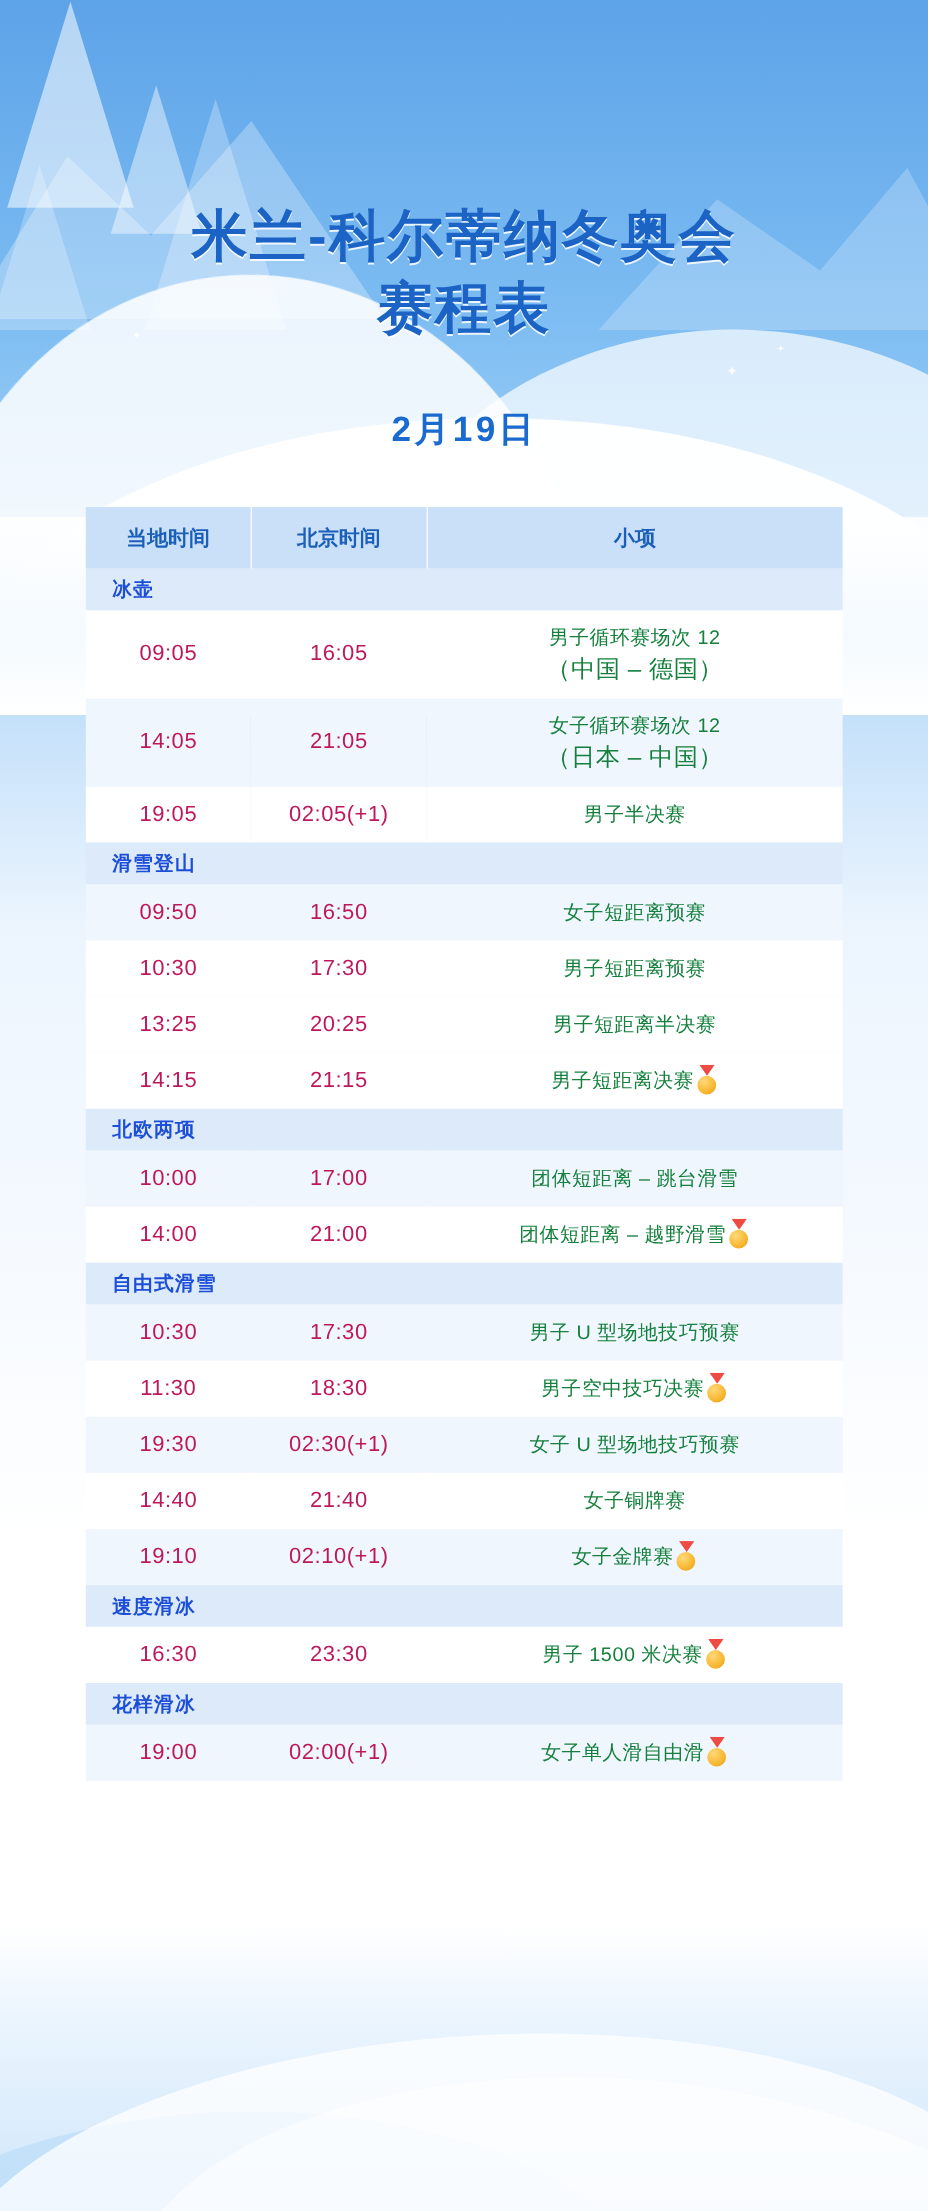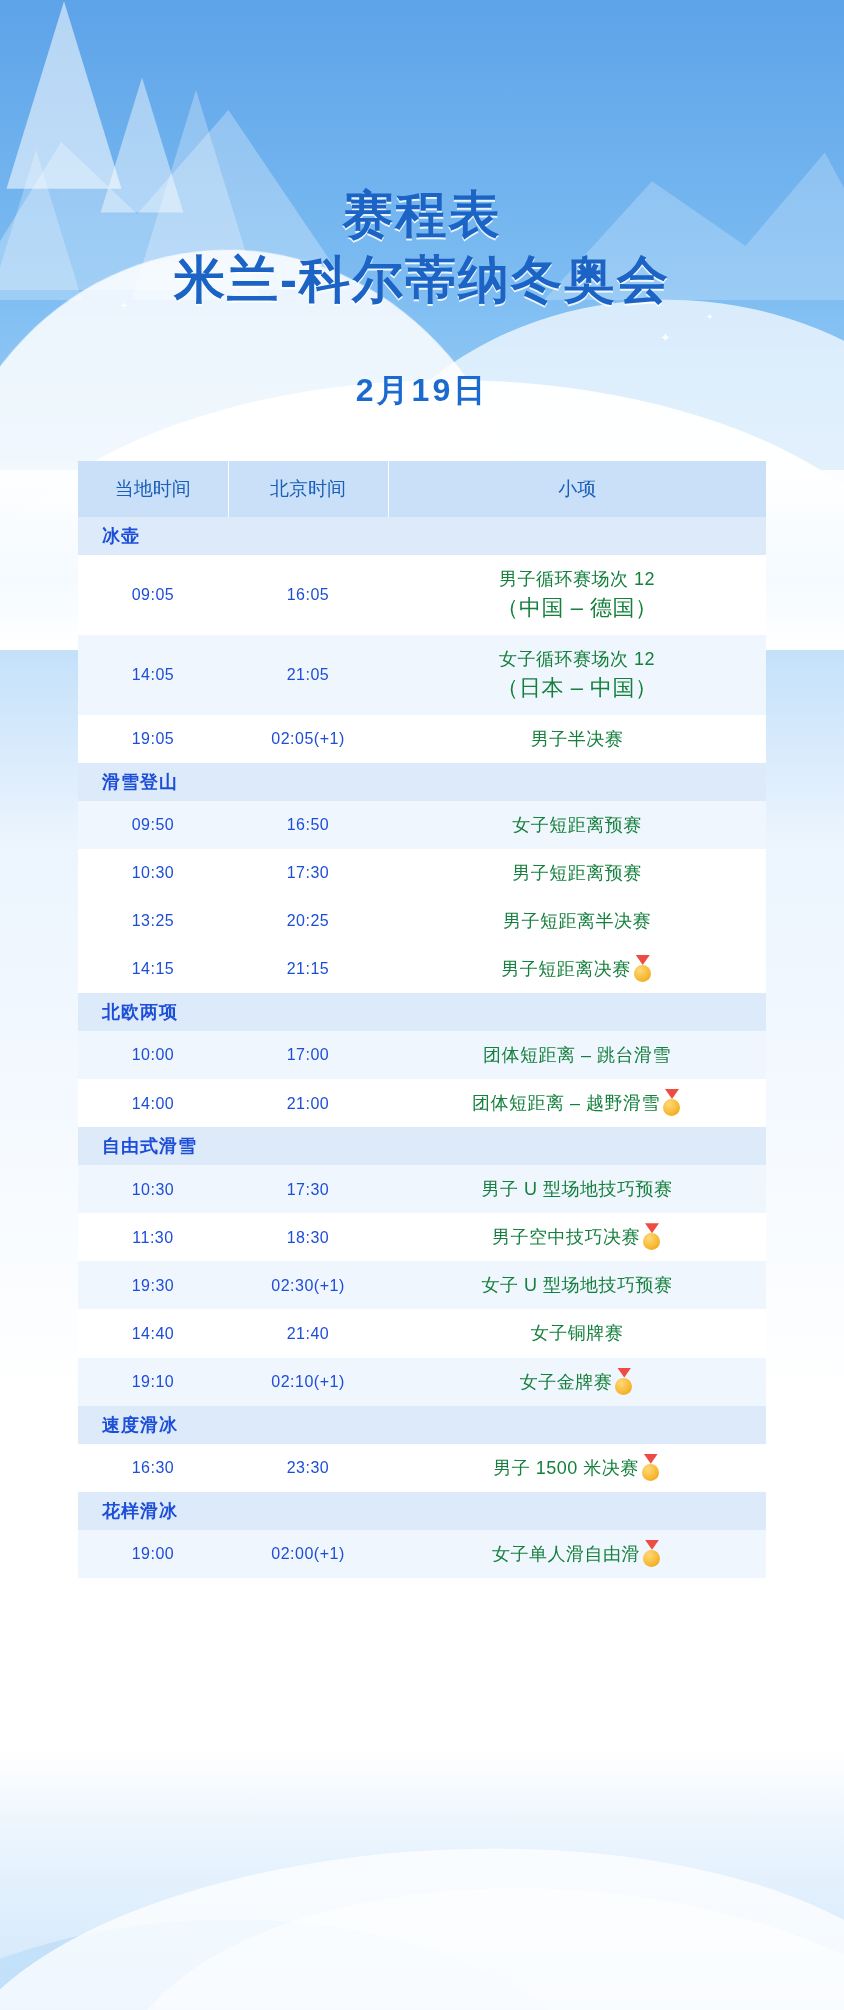--- a/index.html
+++ b/index.html
@@ -138,21 +138,21 @@
   table.schedule {
     width: 100%;
     border-collapse: collapse;
     font-size: 18px;
     color: #333840;
   }
   table.schedule thead th {
     background: #c9e0f8;
     color: #1b5fb8;
     font-size: 19px;
-    font-weight: normal;
+    font-weight: bold;
     padding: 15px 0;
     border-right: 1px solid #ffffff;
   }
   table.schedule thead th:last-child { border-right: none; }
   .col-local { width: 150px; }
   .col-beijing { width: 160px; }
   .col-event { width: auto; }
 
   tr.group-row td {
     background: #dceaf9;
@@ -164,21 +164,21 @@
     letter-spacing: 1px;
   }
   tr.data-row td {
     padding: 11px 4px;
     text-align: center;
     vertical-align: middle;
     line-height: 1.45;
   }
   tr.data-row.alt td { background: #f0f6fd; }
   tr.data-row.plain td { background: #ffffff; }
-  .time-cell { font-size: 16px; color: #1d4ed8; letter-spacing: .5px; }
+  .time-cell { font-size: 20px; color: #be185d; letter-spacing: .5px; }
   .event-cell { font-size: 18px; color: #15803d; letter-spacing: .5px; }
   .sub { display: block; font-size: 22px; }
   .medal {
     display: inline-block;
     position: relative;
     width: 20px; height: 20px;
     margin-left: 2px;
     vertical-align: -4px;
   }
   .medal::before {
@@ -215,22 +215,22 @@
     <div class="sparkle s1">✦</div>
     <div class="sparkle s2">✦</div>
     <div class="sparkle s3">✦</div>
     <div class="bottom-deco"></div>
     <div class="bottom-wave3"></div>
     <div class="bottom-wave"></div>
     <div class="bottom-wave2"></div>
   </div>
 
   <div class="header">
+    <div class="title-line">米兰-科尔蒂纳冬奥会</div>
     <div class="title-line second">赛程表</div>
-    <div class="title-line">米兰-科尔蒂纳冬奥会</div>
     <div class="date-badge">2月19日</div>
   </div>
 
   <div class="table-wrap">
     <table class="schedule">
       <thead>
         <tr>
           <th class="col-local">当地时间</th>
           <th class="col-beijing">北京时间</th>
           <th class="col-event">小项</th>

